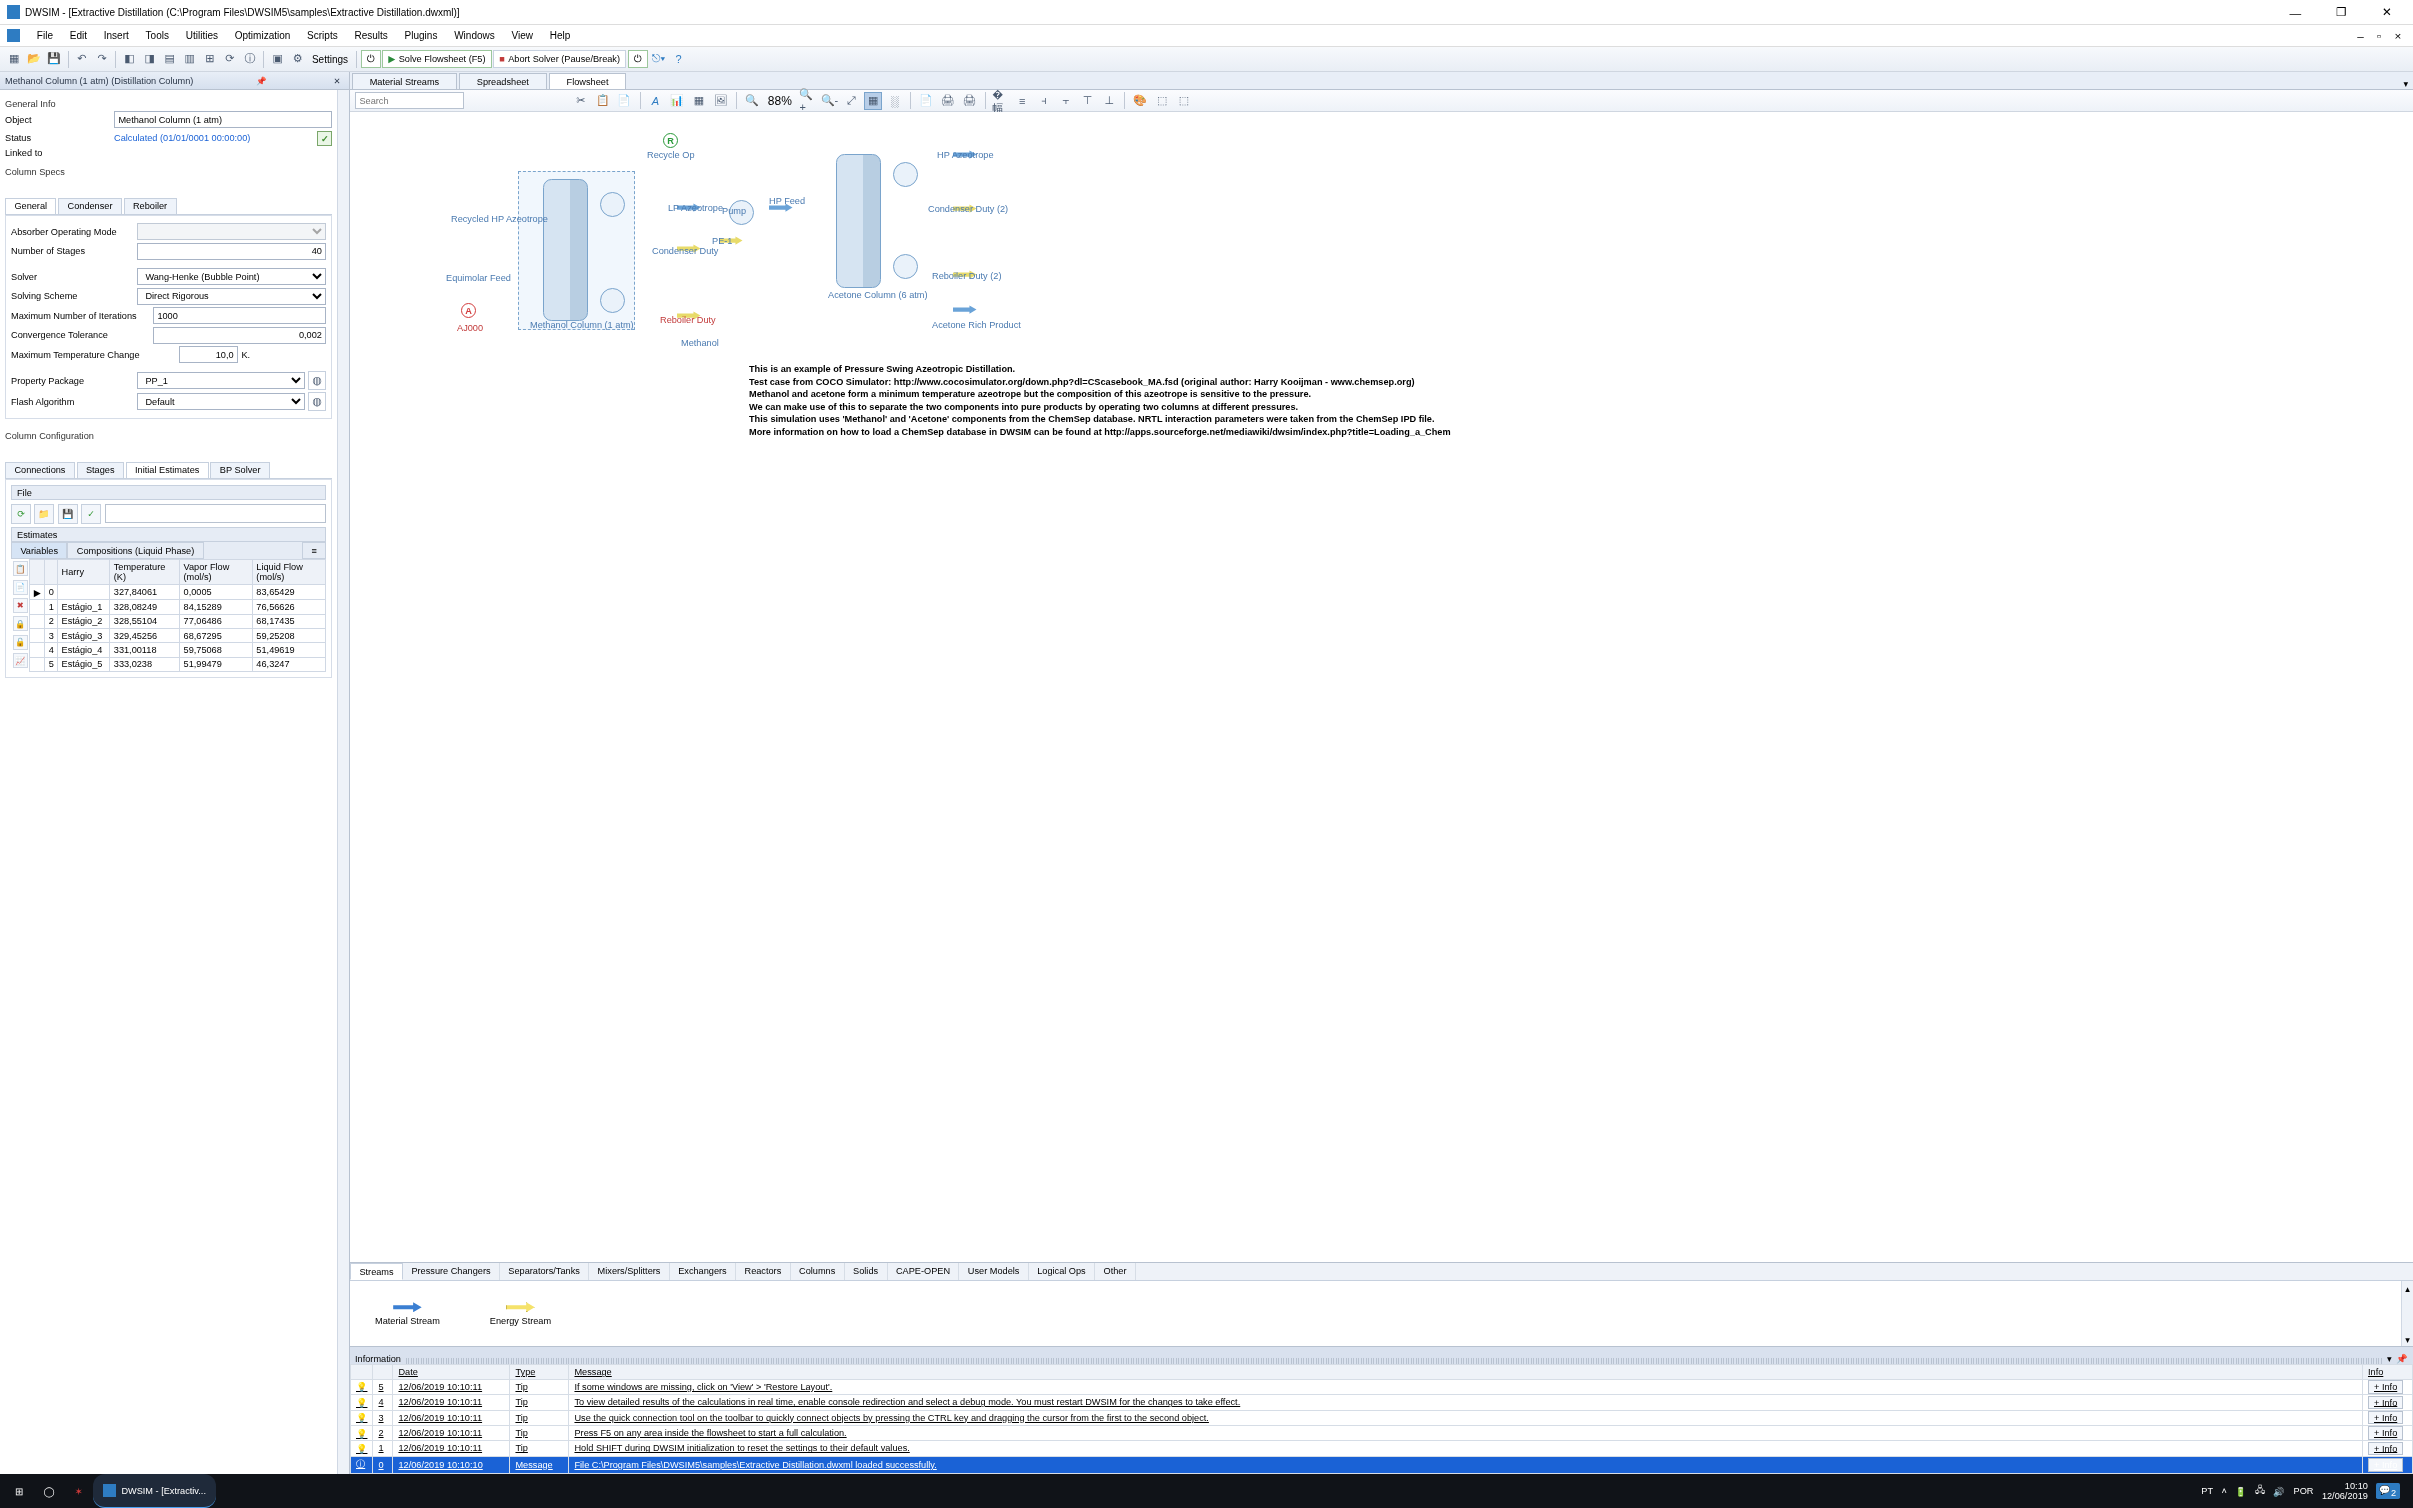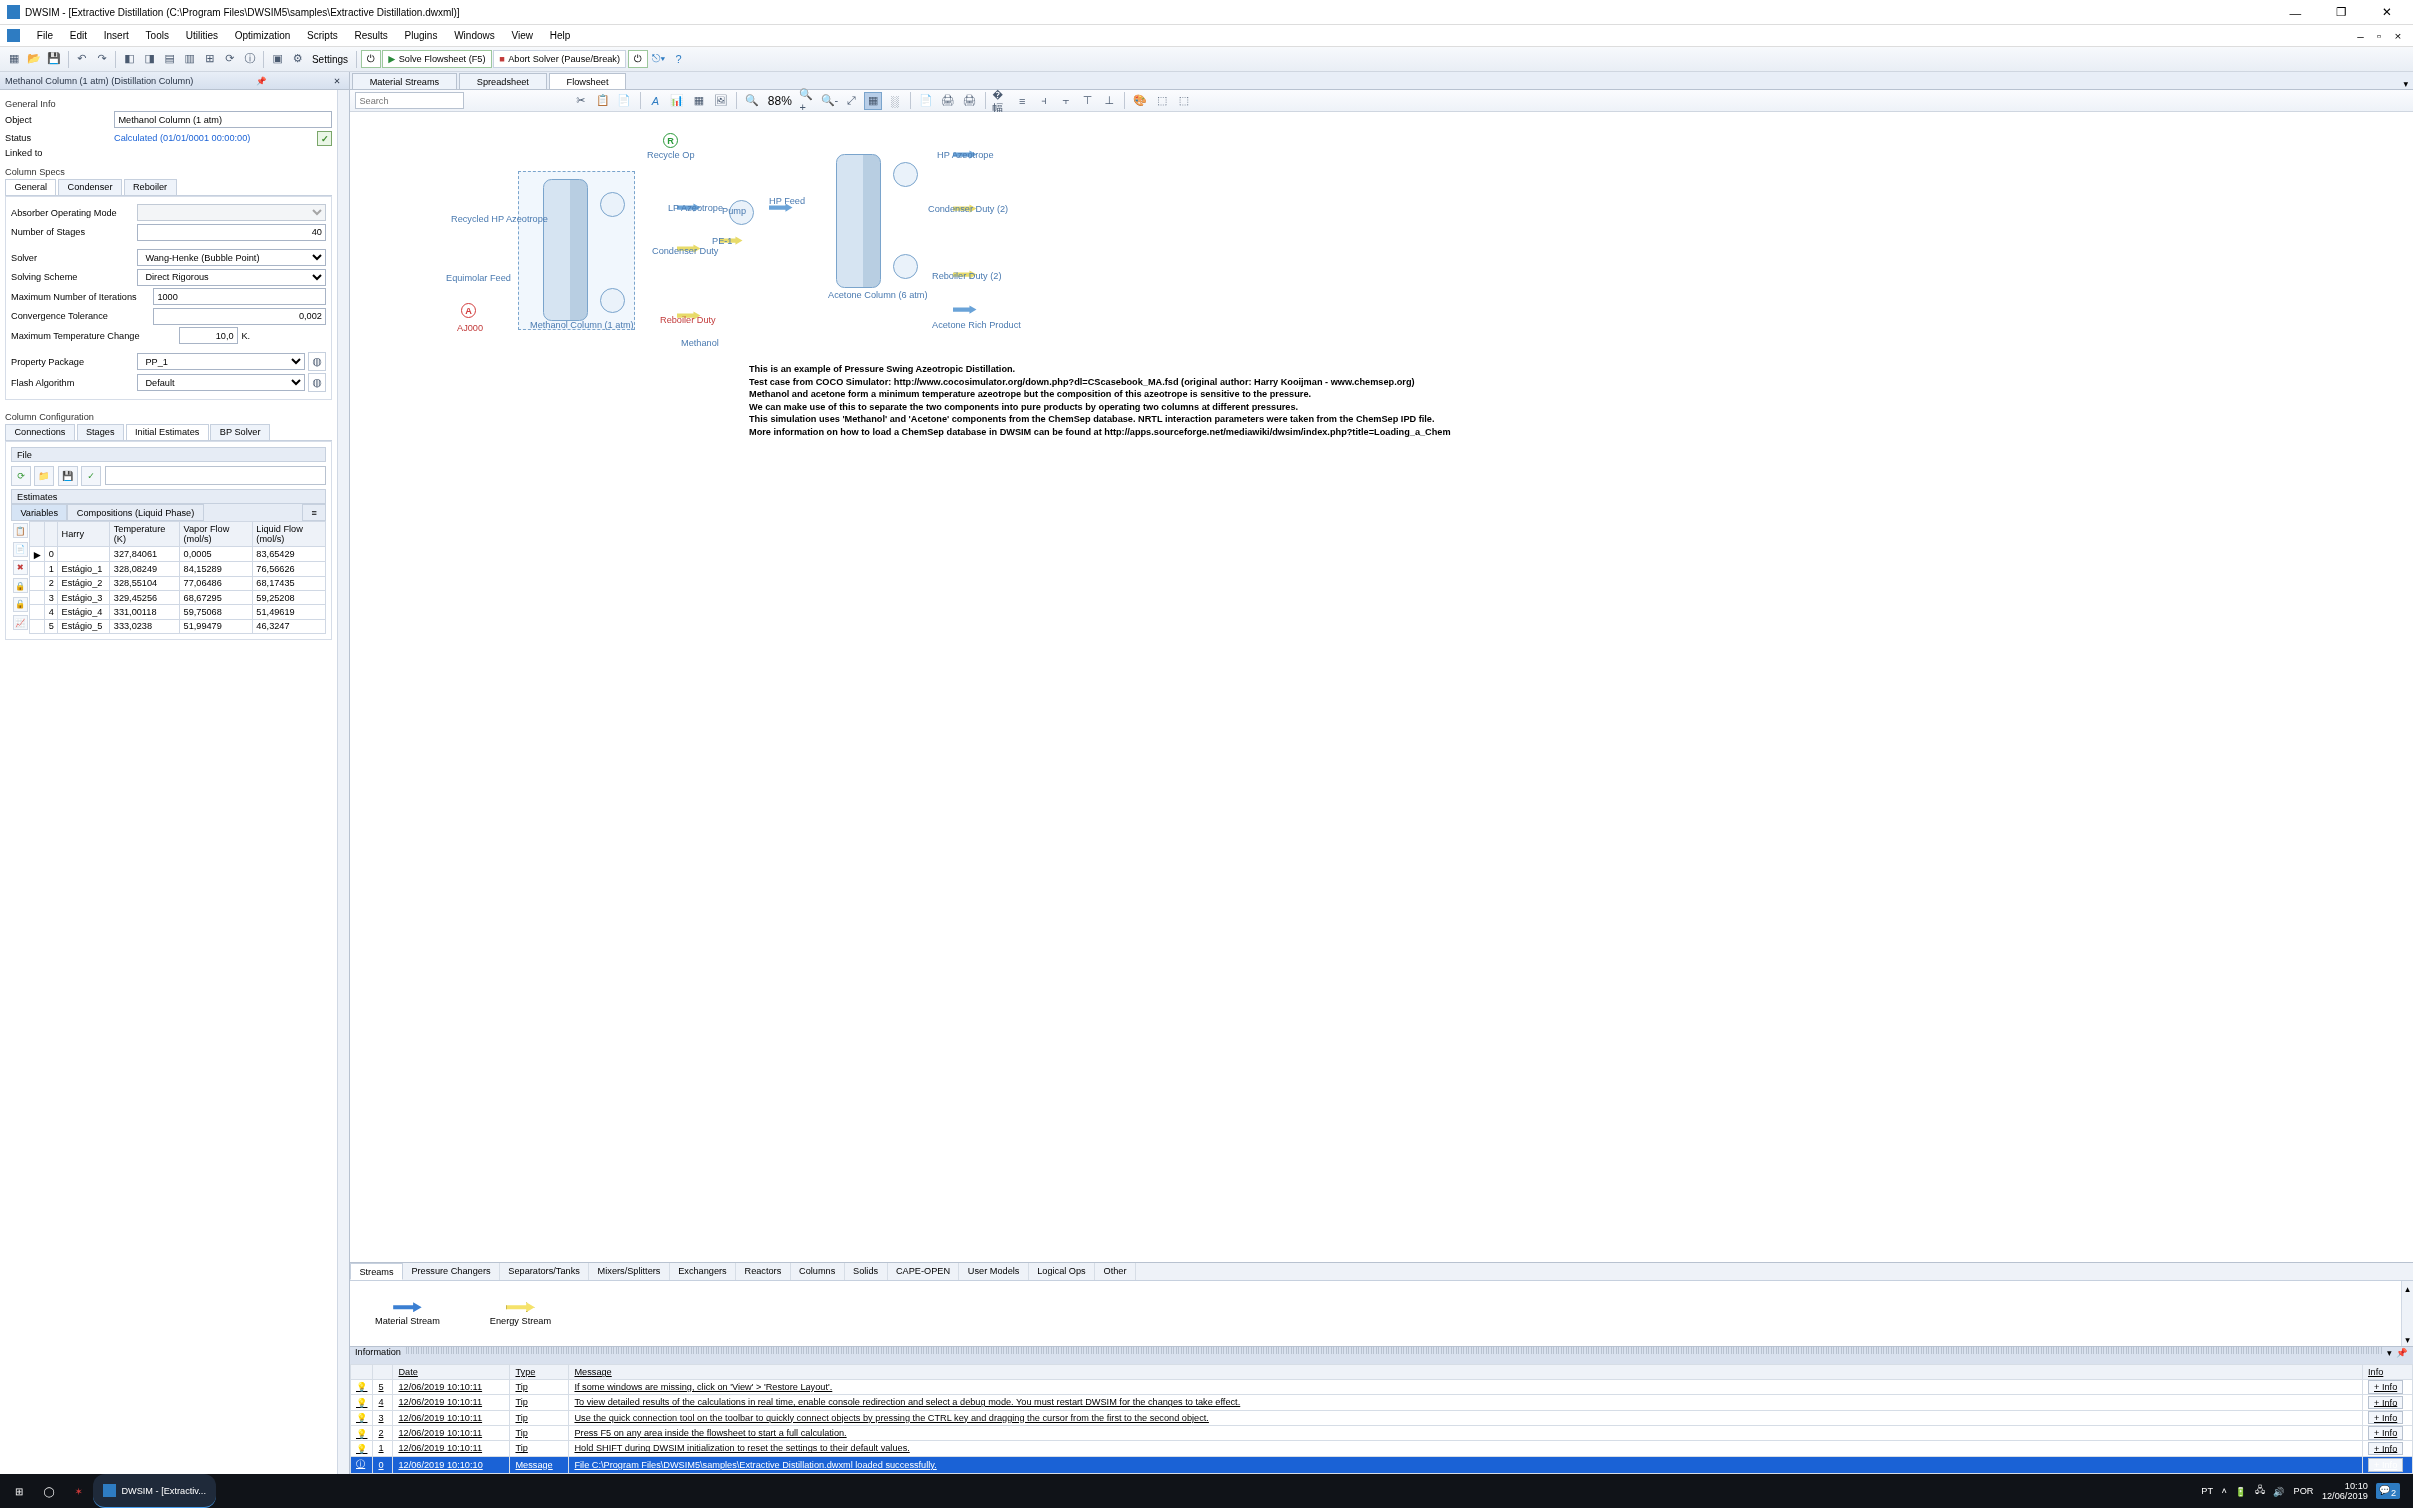--- a/index.html
+++ b/index.html
@@ -23,21 +23,21 @@
 .panel-head .pin { margin-left:auto; font-size:8.4px; padding:0 3.4px;}
 .panel-body { flex:1; overflow:auto; padding:3.4px 5px; }
 .group-title { font-size:9.2px; color:#333; margin:5px 0 1.7px; }
 .group-frame { border:0.8px solid #d6dde8; padding:5px; }
 .row { display:flex; align-items:center; margin:2.5px 0; }
 .row label { width:109px; font-size:9.2px; }
 .row input, .row select { flex:1; height:17px; border:0.8px solid #a8b4c6; padding:0 3.4px; font-size:9.2px; background:#fff;}
 .row .unit { margin-left:3.4px; }
 .blue { color:#1a62d6; }
 .chk { width:15px; height:15px; border:0.8px solid #7aa66a; background:#eaf6e6 center/10px no-repeat; display:flex; align-items:center; justify-content:center; color:#3a8a2a; font-weight:bold;}
-.tabs { display:flex; border-bottom:0.8px solid #c6d0de; margin-top:2px;align-items:flex-end;}
+.tabs { display:flex; border-bottom:0.8px solid #c6d0de; margin-top:21px;align-items:flex-end;}
 .tabs .tab { padding:2.5px 8.4px; border:0.8px solid #c6d0de; border-bottom:none; background:#eef3fa; margin-right:1.7px; font-size:9.2px;}
 .tabs .tab.active { background:#fff; font-weight:normal; }
 .btnbar { display:flex; gap:3.4px; margin:3.4px 0; align-items:center;}
 .btnbar .b { width:20px; height:20px; border:0.8px solid #c6d0de; background:#f3f6fb; display:flex; align-items:center; justify-content:center;}
 .mini-head { background:#e6ecf5; border:0.8px solid #c6d0de; padding:1.7px 5px; font-size:9.2px;}
 .est-tabs { display:flex; background:#e6ecf5;}
 .est-tabs div { padding:2.5px 8.4px; border:0.8px solid #c6d0de; font-size:9.2px;}
 .est-tabs div.active { background:#d6e4f5; }
 table.est { width:100%; border-collapse:collapse; font-size:9.2px;}
 table.est th, table.est td { border:0.8px solid #d0d8e4; padding:1.7px 3.4px; text-align:left; background:#fff;}
@@ -57,21 +57,21 @@
 .palette { height:84px; border-top:0.8px solid #b8c2d0; display:flex; flex-direction:column;}
 .pal-tabs { display:flex; background:#eef2f8; border-bottom:0.8px solid #c6d0de;}
 .pal-tabs div { padding:2.5px 8.4px; font-size:9.2px; border-right:0.8px solid #d6dde6;}
 .pal-tabs div.active { background:#fff; border:0.8px solid #c6d0de; border-bottom-color:#fff;}
 .pal-body { flex:1; display:flex; align-items:center; gap:50px; padding:5px 25px;}
 .pal-item { display:flex; flex-direction:column; align-items:center; font-size:9.2px; gap:3.4px;}
 .arrow { width:28.5px; height:10px; }
 .arrow.blue { background:#3b7fd2; clip-path:polygon(0 30%,70% 30%,70% 0,100% 50%,70% 100%,70% 70%,0 70%);}
 .arrow.yellow { background:#f5e26a; clip-path:polygon(0 30%,70% 30%,70% 0,100% 50%,70% 100%,70% 70%,0 70%); border:0.8px solid #bba83a;}
 .info { border-top:0.8px solid #b8c2d0; }
-.info-head { height:17px; background:#d9e1ee; display:flex; align-items:flex-start; padding:0 5px; font-size:9.2px;}
+.info-head { height:17px; background:#d9e1ee; display:flex; align-items:flex-end; padding:0 5px; font-size:9.2px;}
 .info-head .dots { flex:1; height:6.7px; background:repeating-linear-gradient(90deg,#b8c2d0 0 0.8px,transparent 0.8px 2.5px); margin:0 5px;}
 table.msg { width:100%; border-collapse:collapse; font-size:9.2px;}
 table.msg th, table.msg td { border:0.8px solid #d6dde6; padding:1.7px 5px; text-align:left;text-decoration:underline;}
 table.msg th { background:#eef2f8; font-weight:normal;}
 table.msg tr.selected td { background:#1a62d6; color:#fff;}
 .infobtn { border:0.8px solid #b8c2d0; background:#f3f6fb; padding:0.8px 5px; font-size:9.2px;}
 .taskbar { height:34px; background:#101318; display:flex; align-items:center; color:#fff; padding:0 5px;}
 .taskbar .tb { padding:0 10px; height:34px; display:flex; align-items:center; font-size:10px;}
 .taskbar .app { background:#1f2a3a; border-bottom:1.7px solid #4aa0f0; gap:5px;border-radius:12px;}
 .taskbar .tray { margin-left:auto; display:flex; align-items:center; gap:8.4px; padding:0 8.4px; font-size:9.2px;}

